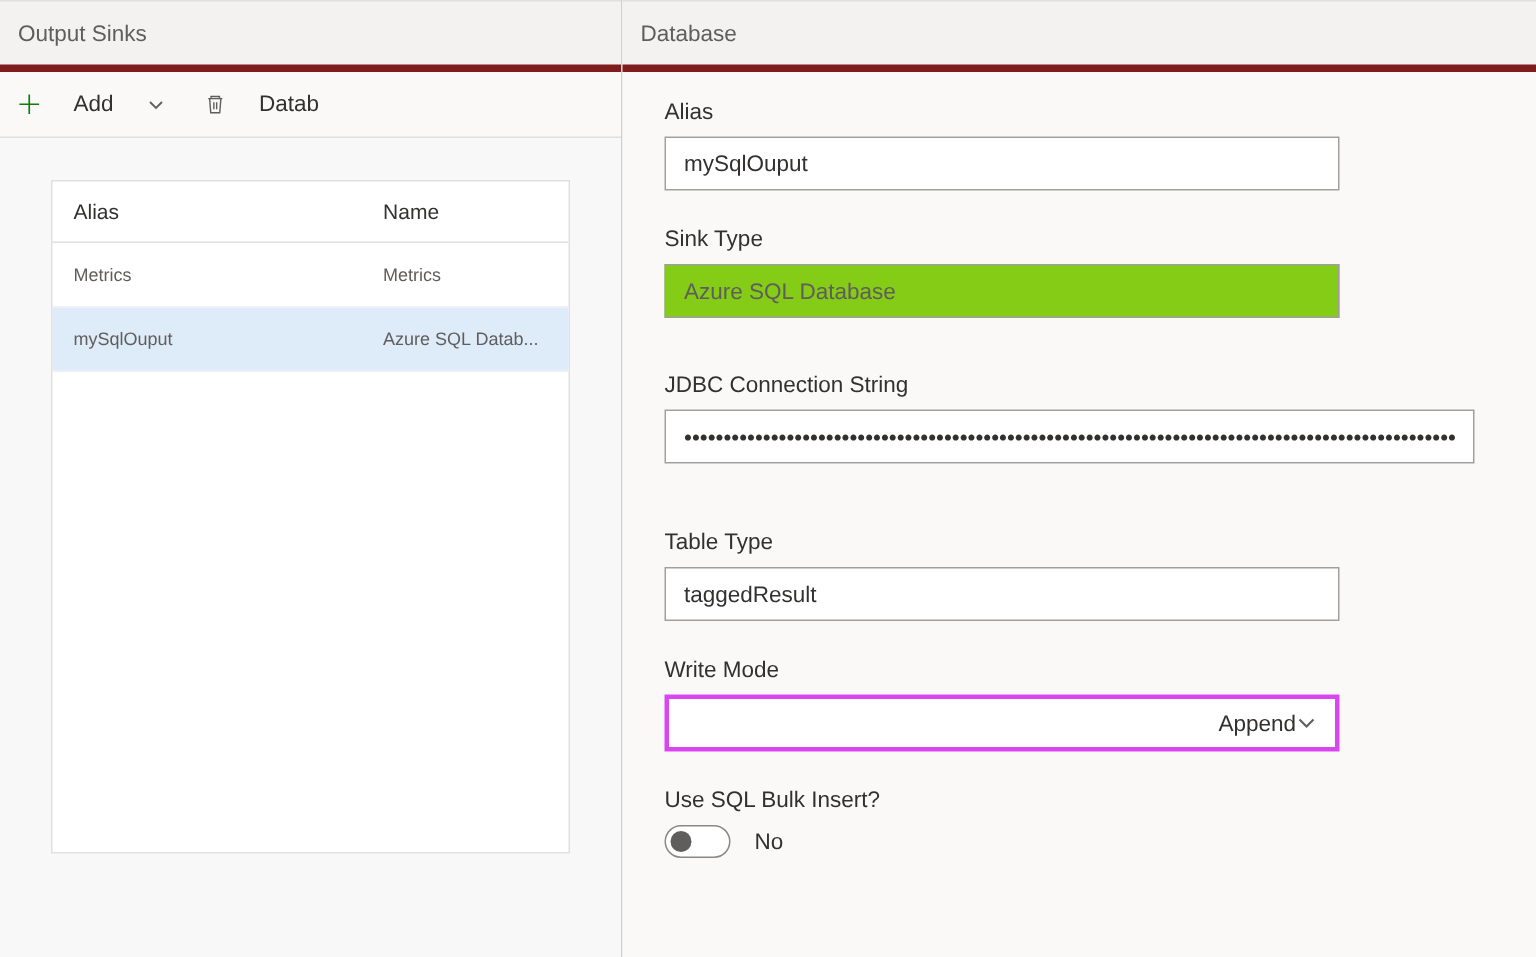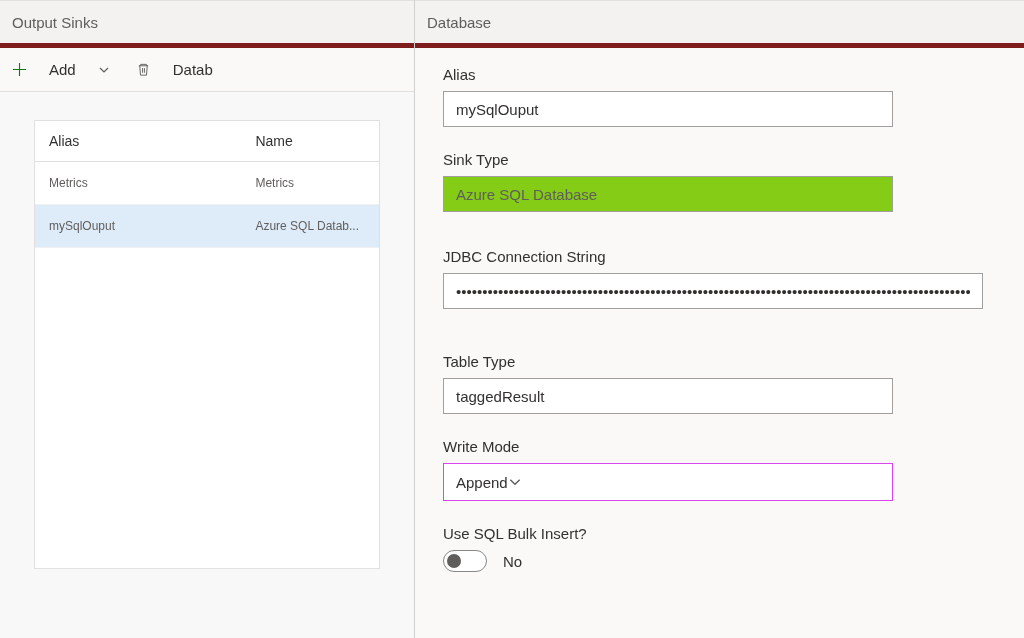--- a/index.html
+++ b/index.html
@@ -140,25 +140,25 @@
       background: #84cc16;
       color: #605e5c;
     }
     .form-input-wide {
       width: 540px;
       max-width: 100%;
     }
     .form-select {
       width: 450px;
       height: 38px;
-      border: 1px solid #d946ef;
+      border: 3px solid #d946ef;
       background: #fff;
       display: flex;
       align-items: center;
-      justify-content: flex-start;
+      justify-content: flex-end;
       padding: 0 12px;
       cursor: pointer;
       font-size: 15px;
     }
     .form-group.jdbc {
       margin-top: 36px;
       margin-bottom: 44px;
     }
     .toggle-row {
       display: flex;

